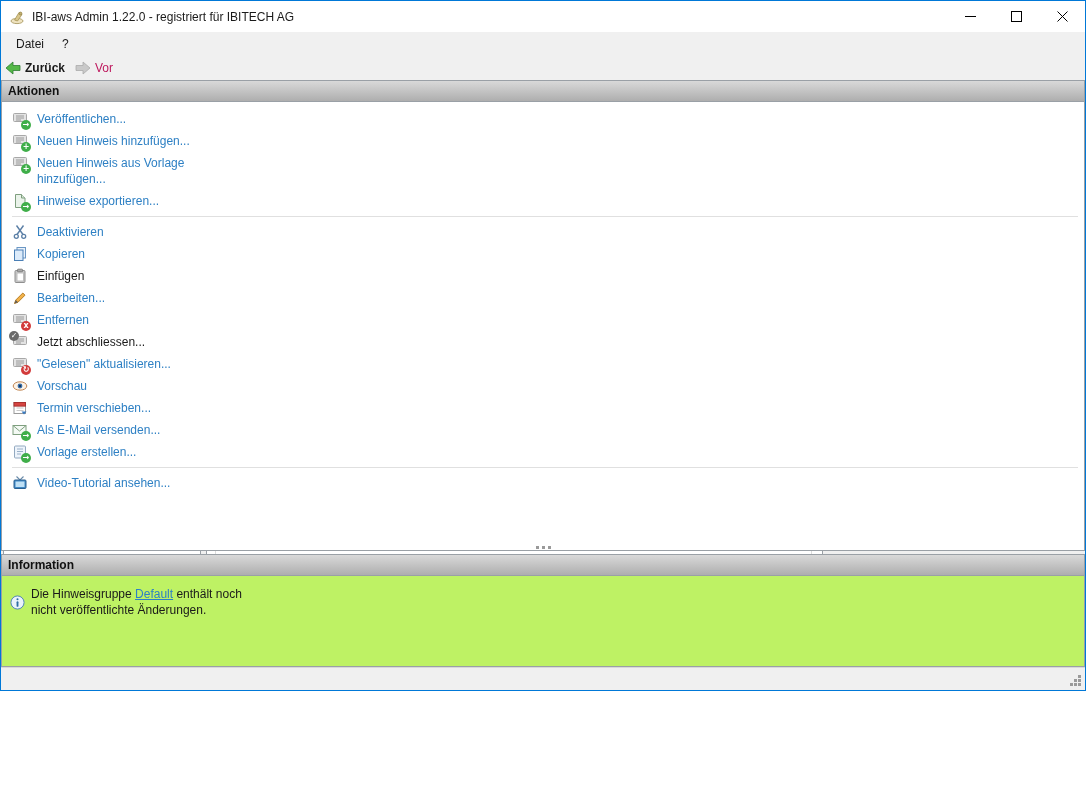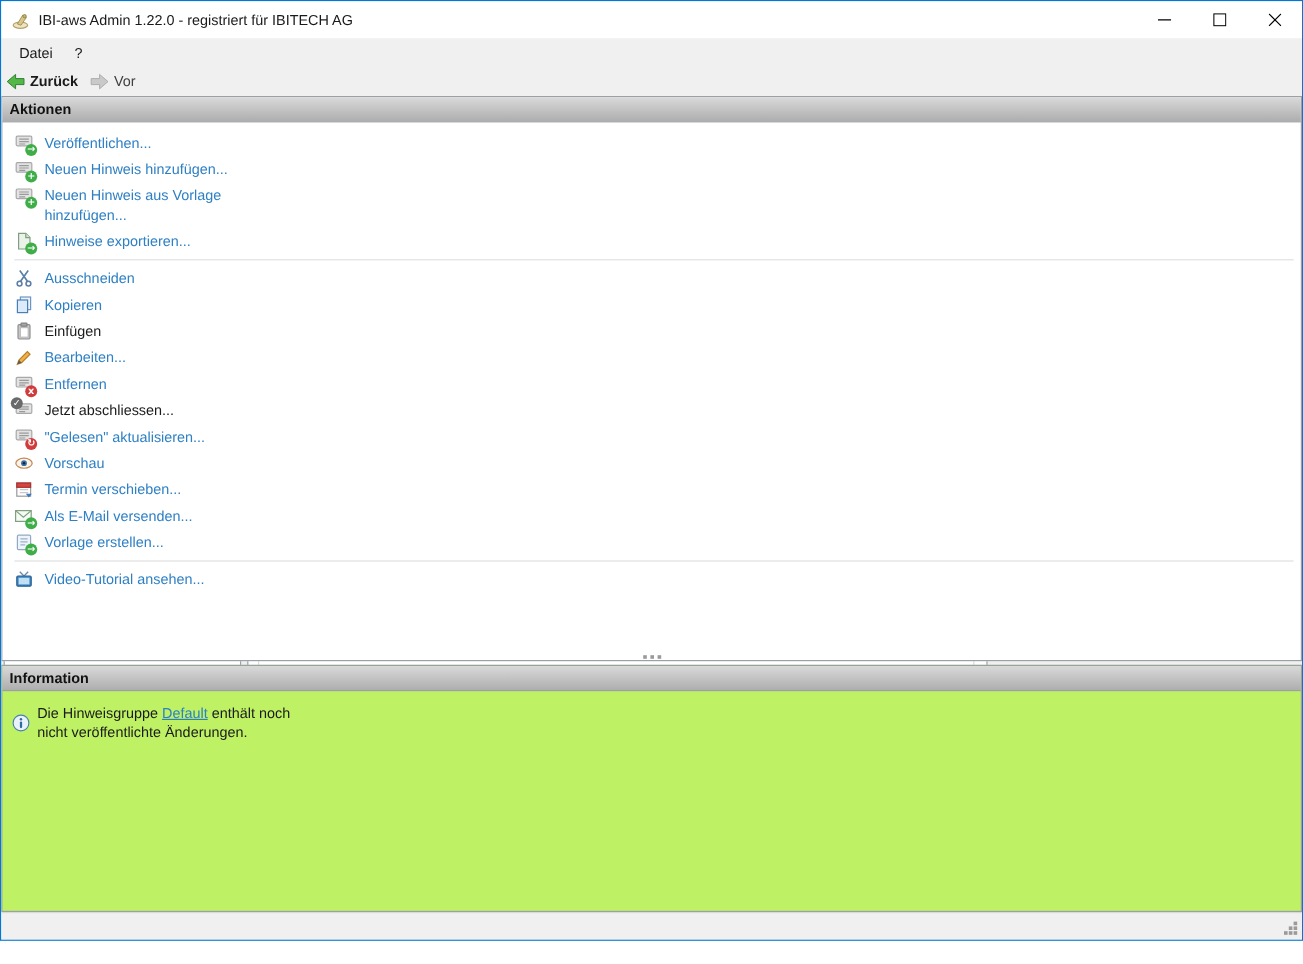--- a/index.html
+++ b/index.html
@@ -1,33 +1,33 @@
 <!DOCTYPE html>
 <html><head>
 <meta charset="utf-8">
 <style>
   * { box-sizing: border-box; margin: 0; padding: 0; }
   html,body { width:1086px; height:803px; }
   body { font-family:"Liberation Sans","DejaVu Sans",sans-serif; font-size:12px; color:#1a1a1a; }
-  .window { position:absolute; inset:0; width:1086px; height:784px; border:1px solid #0078d7; background:#f0f0f0; overflow:hidden; }
+  .window { position:absolute; inset:0; width:1086px; height:691px; border:1px solid #0078d7; background:#f0f0f0; overflow:hidden; }
 
   
   .titlebar { height:31px; background:#ffffff; display:flex; align-items:center; }
   .titlebar .appicon { width:16px; height:16px; margin:0 7px 0 8px; flex:none; }
   .titlebar .title { font-size:12px; color:#1a1a1a; }
   .win-controls { margin-left:auto; display:flex; height:100%; }
   .win-btn { width:46px; height:100%; display:flex; align-items:center; justify-content:center; }
 
   
   .menubar { height:24px; background:#f0f0f0; display:flex; align-items:center; padding-left:6px; }
   .menu-item { padding:3px 9px; }
   .toolbar { height:24px; background:#f0f0f0; display:flex; align-items:center; padding-left:4px; gap:10px; }
   .tool-btn { display:flex; align-items:center; gap:4px; }
   .tool-btn .lbl-on { color:#1a1a1a; font-weight:bold;text-align:center; }
-  .tool-btn .lbl-off { color:#404040; }
+  .tool-btn .lbl-off { color:#be185d; }
 
   
   .content { position:absolute; top:79px; left:0; right:0; bottom:23px;padding-left:16px; }
   .panel { background:#fff; border:1px solid #9aa0a6; position:absolute; }
   .panel-header { height:21px; background:linear-gradient(#d9d9d9,#aeaeae); border-bottom:1px solid #9aa0a6;
                   font-weight:bold; display:flex; align-items:center; padding-left:6px; color:#111; }
 
   .nav-panel  { left:2px;  top:3px; width:198px; bottom:3px; }
   .main-panel { left:205px; top:3px; width:617px; bottom:3px; }
   .right-col  { left:827px; top:3px; width:257px; bottom:3px; background:transparent; border:none; }
@@ -560,21 +560,21 @@
           <div class="sep"></div>
 
           <div class="action">
             <span class="aicon">
                 <svg viewBox="0 0 16 16">
                   <path d="M4.5 1.5 L11 10.5 M11.5 1.5 L5 10.5" stroke="#5b7fa6" stroke-width="1.4" fill="none"></path>
                   <circle cx="4.3" cy="12.3" r="2" fill="none" stroke="#5b7fa6" stroke-width="1.3"></circle>
                   <circle cx="11.7" cy="12.3" r="2" fill="none" stroke="#5b7fa6" stroke-width="1.3"></circle>
                 </svg>
               </span>
-            <span class="alabel link">Ausschneiden</span>
+            <span class="alabel link">Deaktivieren</span>
           </div>
           <div class="action">
             <span class="aicon">
                 <svg viewBox="0 0 16 16">
                   <rect x="5" y="1.5" width="8.5" height="10.5" fill="#eaf2fb" stroke="#6b97c4"></rect>
                   <rect x="2.5" y="4" width="8.5" height="10.5" fill="#dcebfa" stroke="#4a7fb5"></rect>
                 </svg>
               </span>
             <span class="alabel link">Kopieren</span>
           </div>

